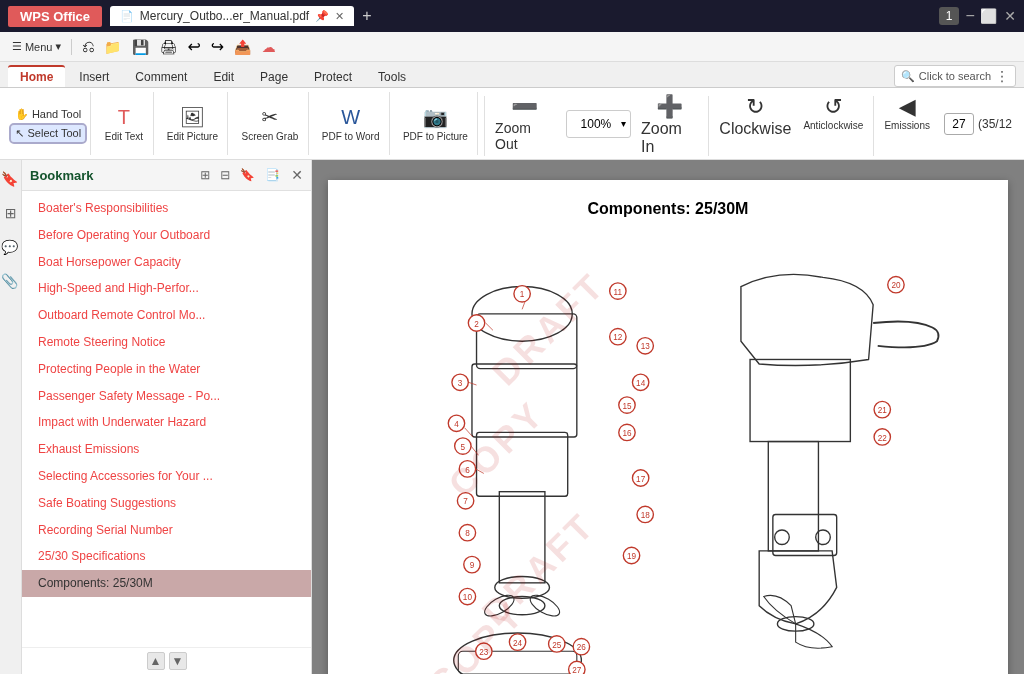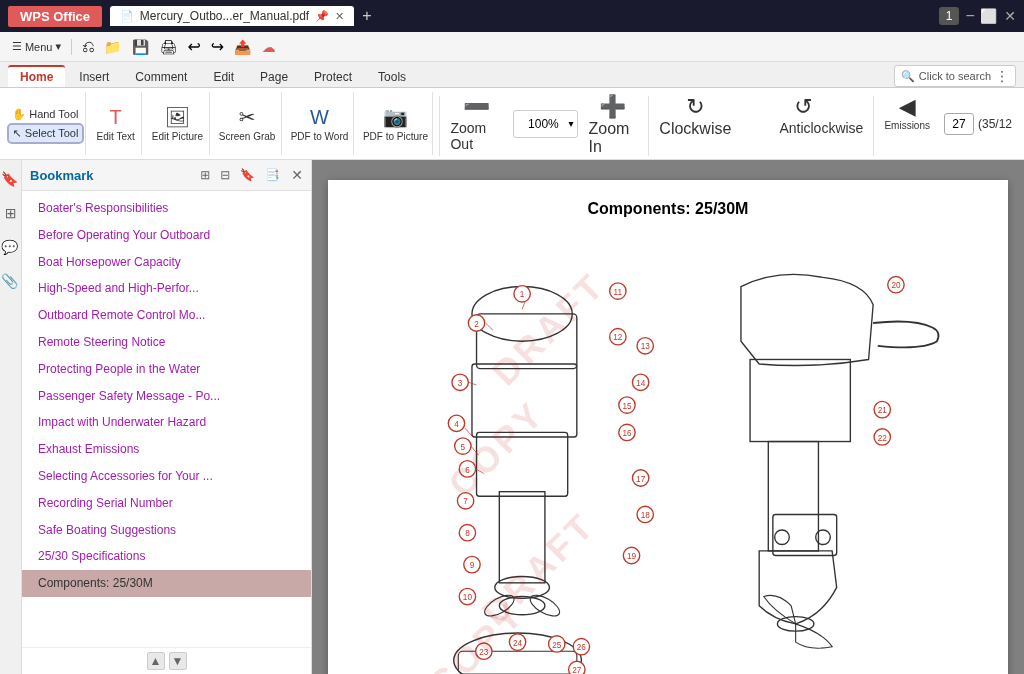--- a/index.html
+++ b/index.html
@@ -227,21 +227,21 @@
       display: flex;
       align-items: center;
       padding: 6px 8px;
       border-bottom: 1px solid #e0e0e0;
       background: #f5f5f5;
       gap: 4px;
     }
     .bookmark-title {
       font-size: 13px;
       font-weight: bold;
-      color: #0369a1;
+      color: #14532d;
       flex: 1;
     }
     .bookmark-icons {
       display: flex;
       gap: 4px;
     }
     .bookmark-icon-btn {
       font-size: 12px;
       color: #666;
       cursor: pointer;
@@ -258,21 +258,21 @@
     .bookmark-list {
       flex: 1;
       overflow-y: auto;
       padding: 4px 0;
     }
     .bookmark-item {
       display: flex;
       align-items: center;
       padding: 5px 12px 5px 16px;
       font-size: 12px;
-      color: #a21caf;
+      color: #ef4444;
       cursor: pointer;
       line-height: 1.4;
     }
     .bookmark-item.active {
       background: #c9a8a8;
       color: #333;
     }
     .bookmark-scroll {
       display: flex;
       align-items: center;
@@ -462,21 +462,21 @@
 
   <div style="border-right:1px solid #e0e0e0;height:60px;margin:4px 2px;"></div>
 
   <div class="zoom-btn">
     <span class="icon" style="font-size:22px;">↻</span>
     <span style="font-size:16px;">Clockwise</span>
   </div>
 
   <div class="zoom-btn">
     <span class="icon" style="font-size:22px;">↺</span>
-    <span style="font-size:14px;margin-left:36px;">Anticlockwise</span>
+    <span style="font-size:10px;">Anticlockwise</span>
   </div>
 
   <div style="border-right:1px solid #e0e0e0;height:60px;margin:4px 2px;"></div>
 
   <div class="zoom-btn">
     <span class="icon" style="font-size:22px;">◀</span>
     <span style="font-size:10px;">Emissions</span>
   </div>
 
   <div class="page-num">
@@ -512,22 +512,22 @@
       <div class="bookmark-item">Before Operating Your Outboard</div>
       <div class="bookmark-item">Boat Horsepower Capacity</div>
       <div class="bookmark-item">High-Speed and High-Perfor...</div>
       <div class="bookmark-item">Outboard Remote Control Mo...</div>
       <div class="bookmark-item">Remote Steering Notice</div>
       <div class="bookmark-item">Protecting People in the Water</div>
       <div class="bookmark-item">Passenger Safety Message - Po...</div>
       <div class="bookmark-item">Impact with Underwater Hazard</div>
       <div class="bookmark-item">Exhaust Emissions</div>
       <div class="bookmark-item">Selecting Accessories for Your ...</div>
+      <div class="bookmark-item">Safe Boating Suggestions</div>
       <div class="bookmark-item">Recording Serial Number</div>
-      <div class="bookmark-item">Safe Boating Suggestions</div>
       <div class="bookmark-item">25/30 Specifications</div>
       <div class="bookmark-item active">Components: 25/30M</div>
     </div>
 
     <div class="bookmark-scroll">
       <div class="scroll-arrow">▲</div>
       <div class="scroll-arrow">▼</div>
     </div>
   </div>
 

